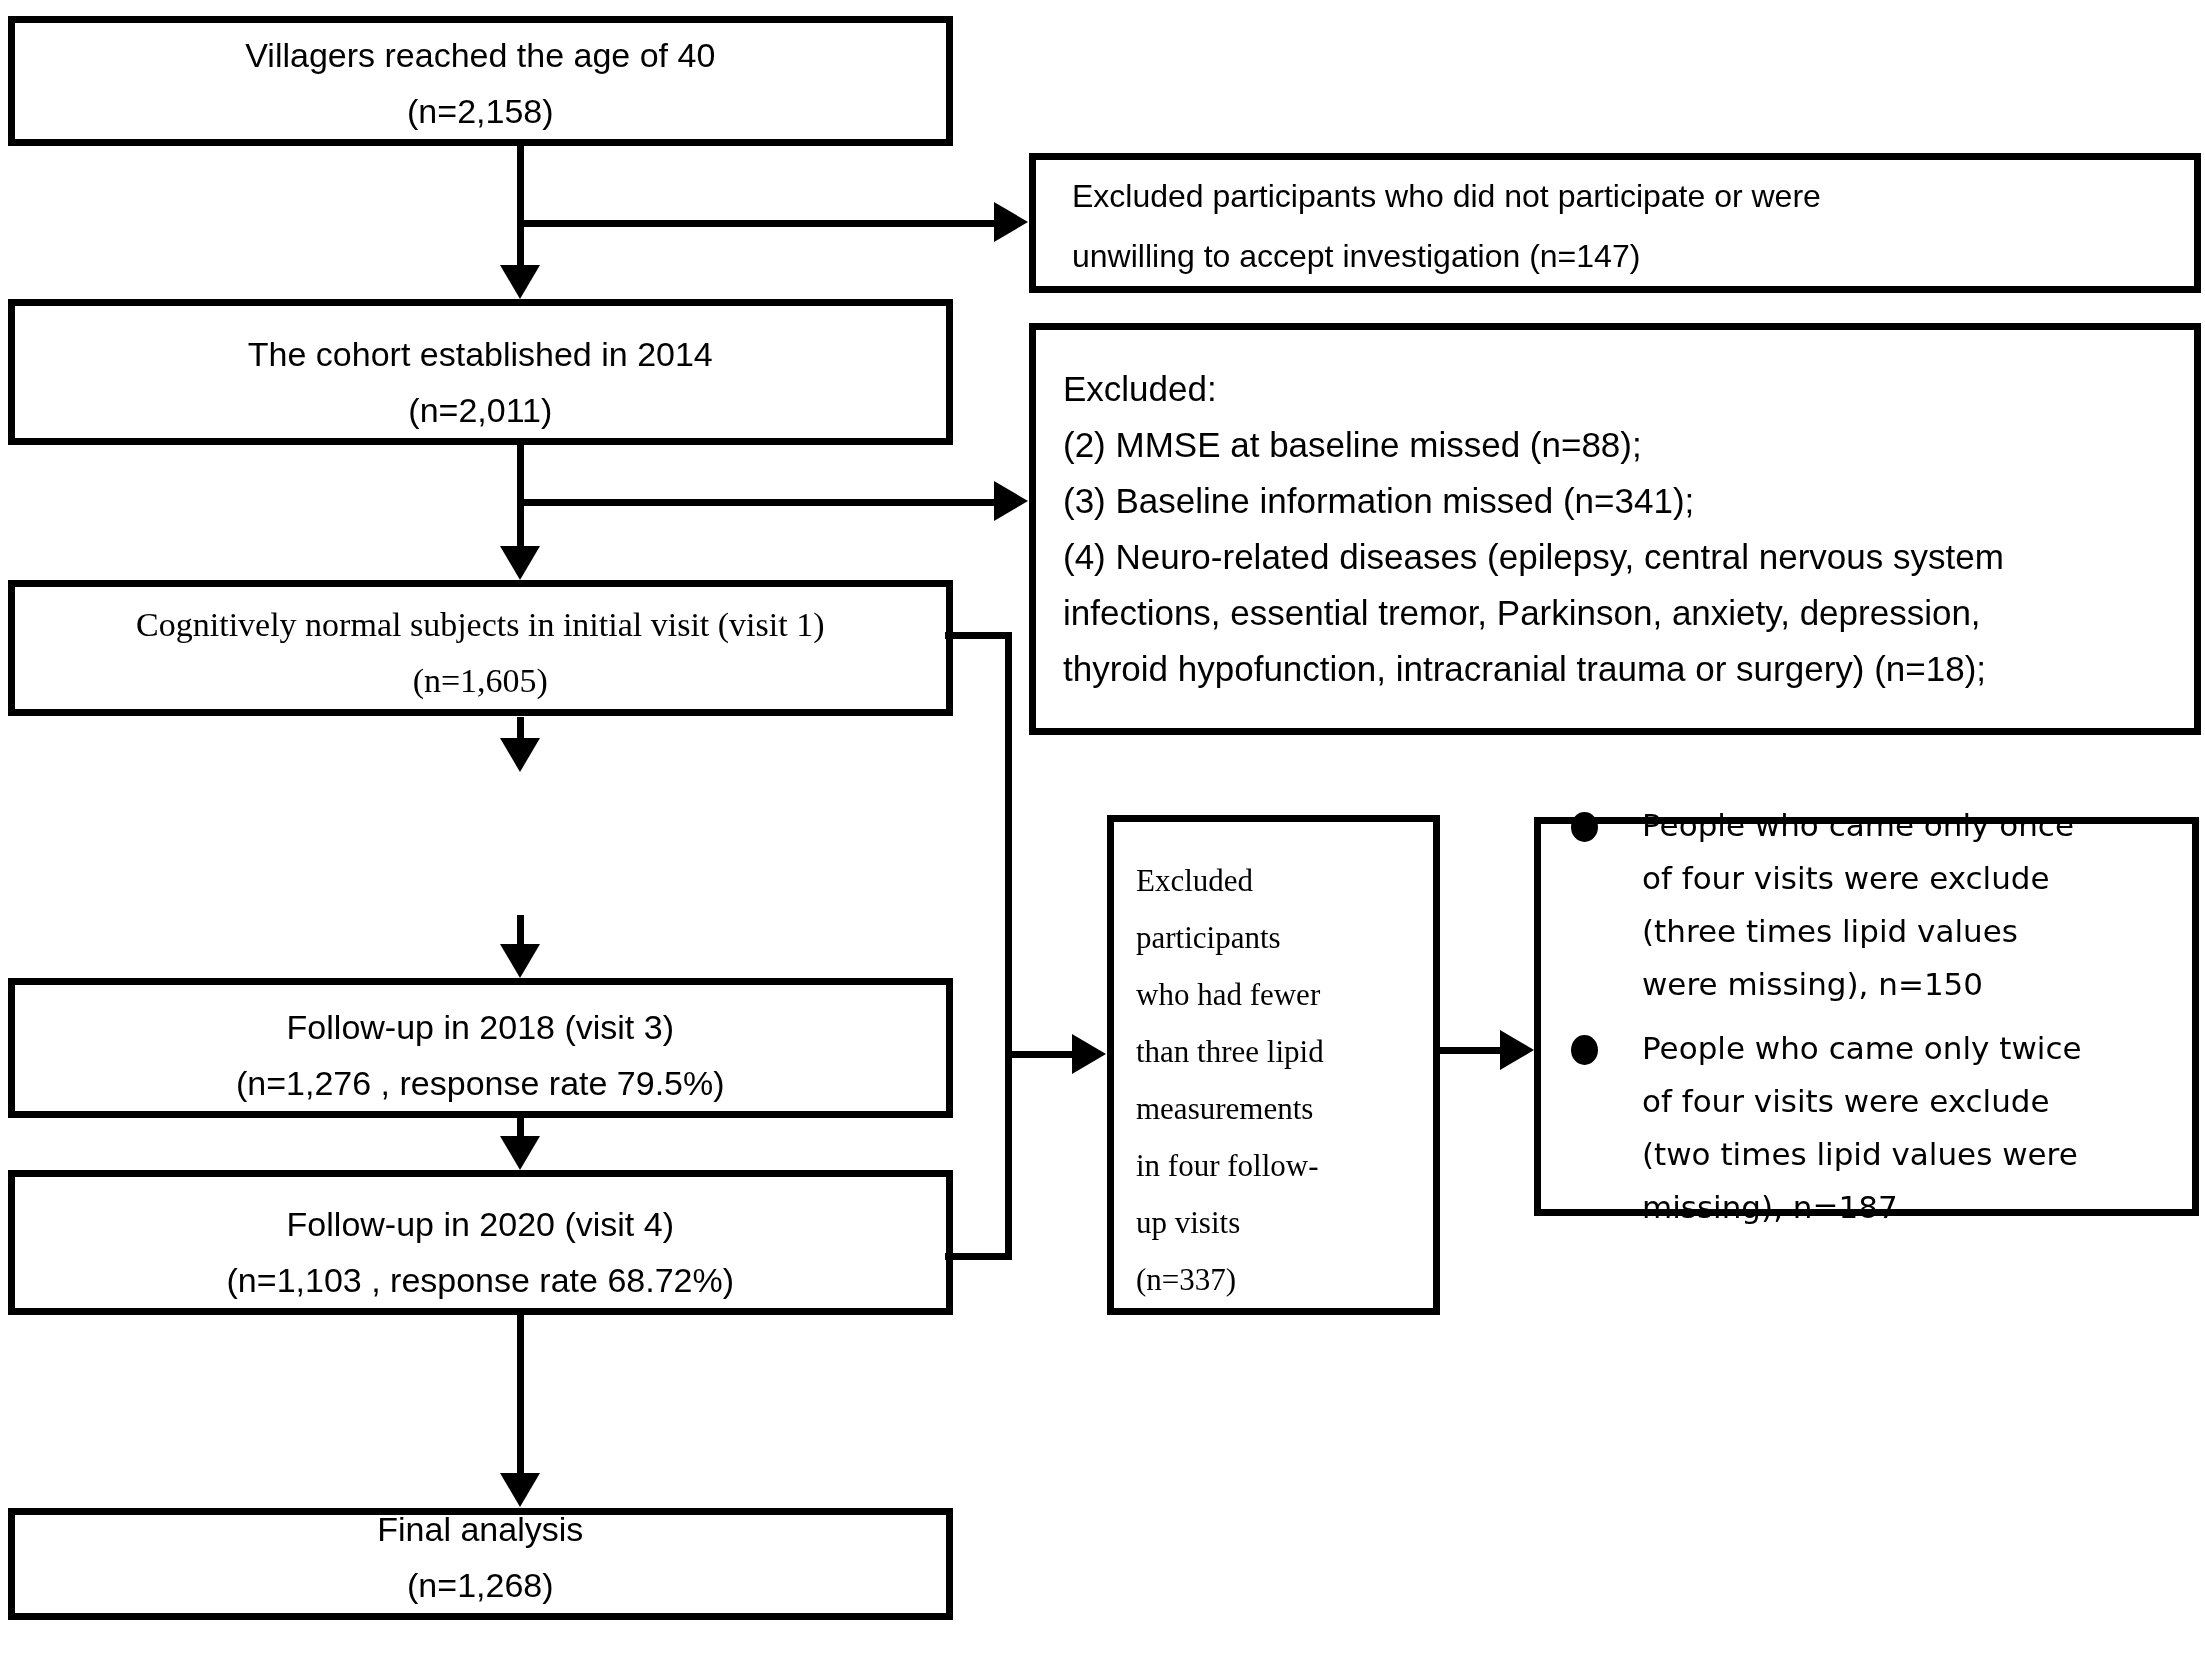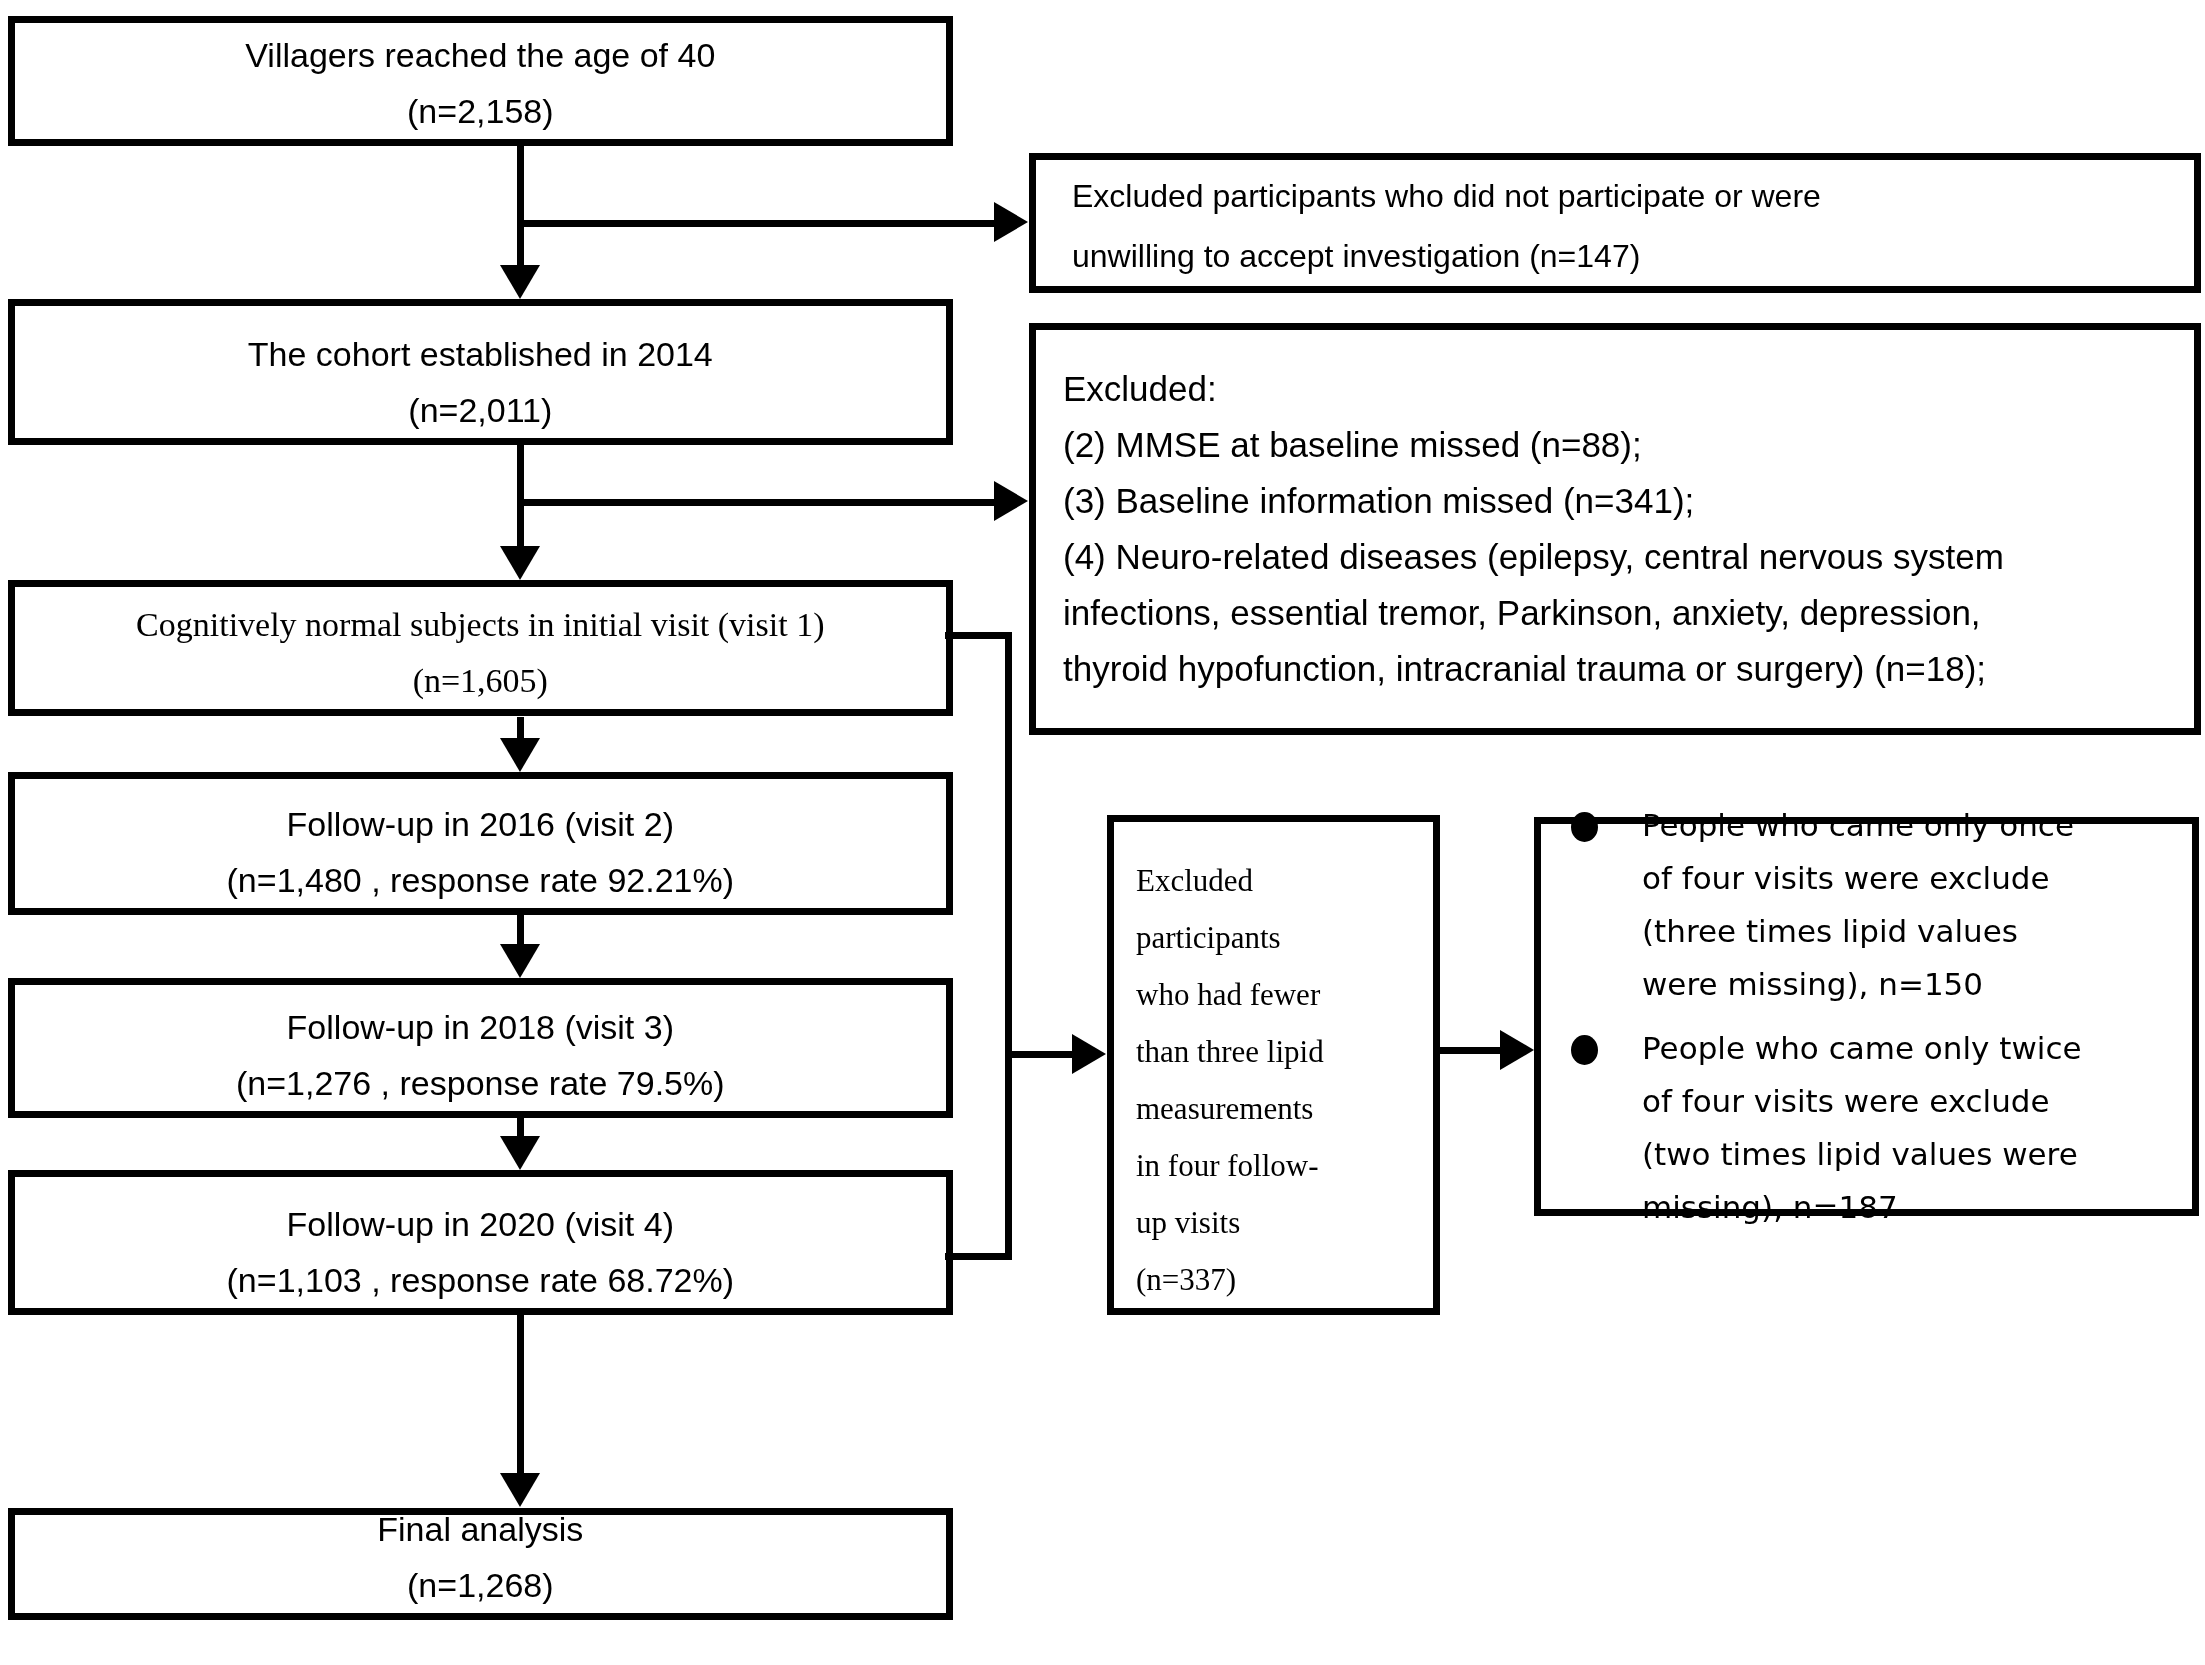--- a/index.html
+++ b/index.html
@@ -119,24 +119,20 @@
   <div class="box flowbox" style="left:7.8px; top:299px; width:945px; height:146px;">
     <div class="txt">The cohort established in 2014
 (n=2,011)</div>
   </div>
 
   <div class="box flowbox" style="left:7.8px; top:580px; width:945px; height:136px;font-family:Liberation Serif, serif;">
     <div class="txt">Cognitively normal subjects in initial visit (visit 1)
 (n=1,605)</div>
   </div>
 
-  <div class="box flowbox" style="left:7.8px; top:772px; width:945px; height:143px;">
-    <div class="txt">Follow-up in 2016 (visit 2)
-(n=1,480 , response rate 92.21%)</div>
-  </div>
 
   <div class="box flowbox" style="left:7.8px; top:978px; width:945px; height:140px;">
     <div class="txt">Follow-up in 2018 (visit 3)
 (n=1,276 , response rate 79.5%)</div>
   </div>
 
   <div class="box flowbox" style="left:7.8px; top:1170px; width:945px; height:145px;">
     <div class="txt">Follow-up in 2020 (visit 4)
 (n=1,103 , response rate 68.72%)</div>
   </div>

